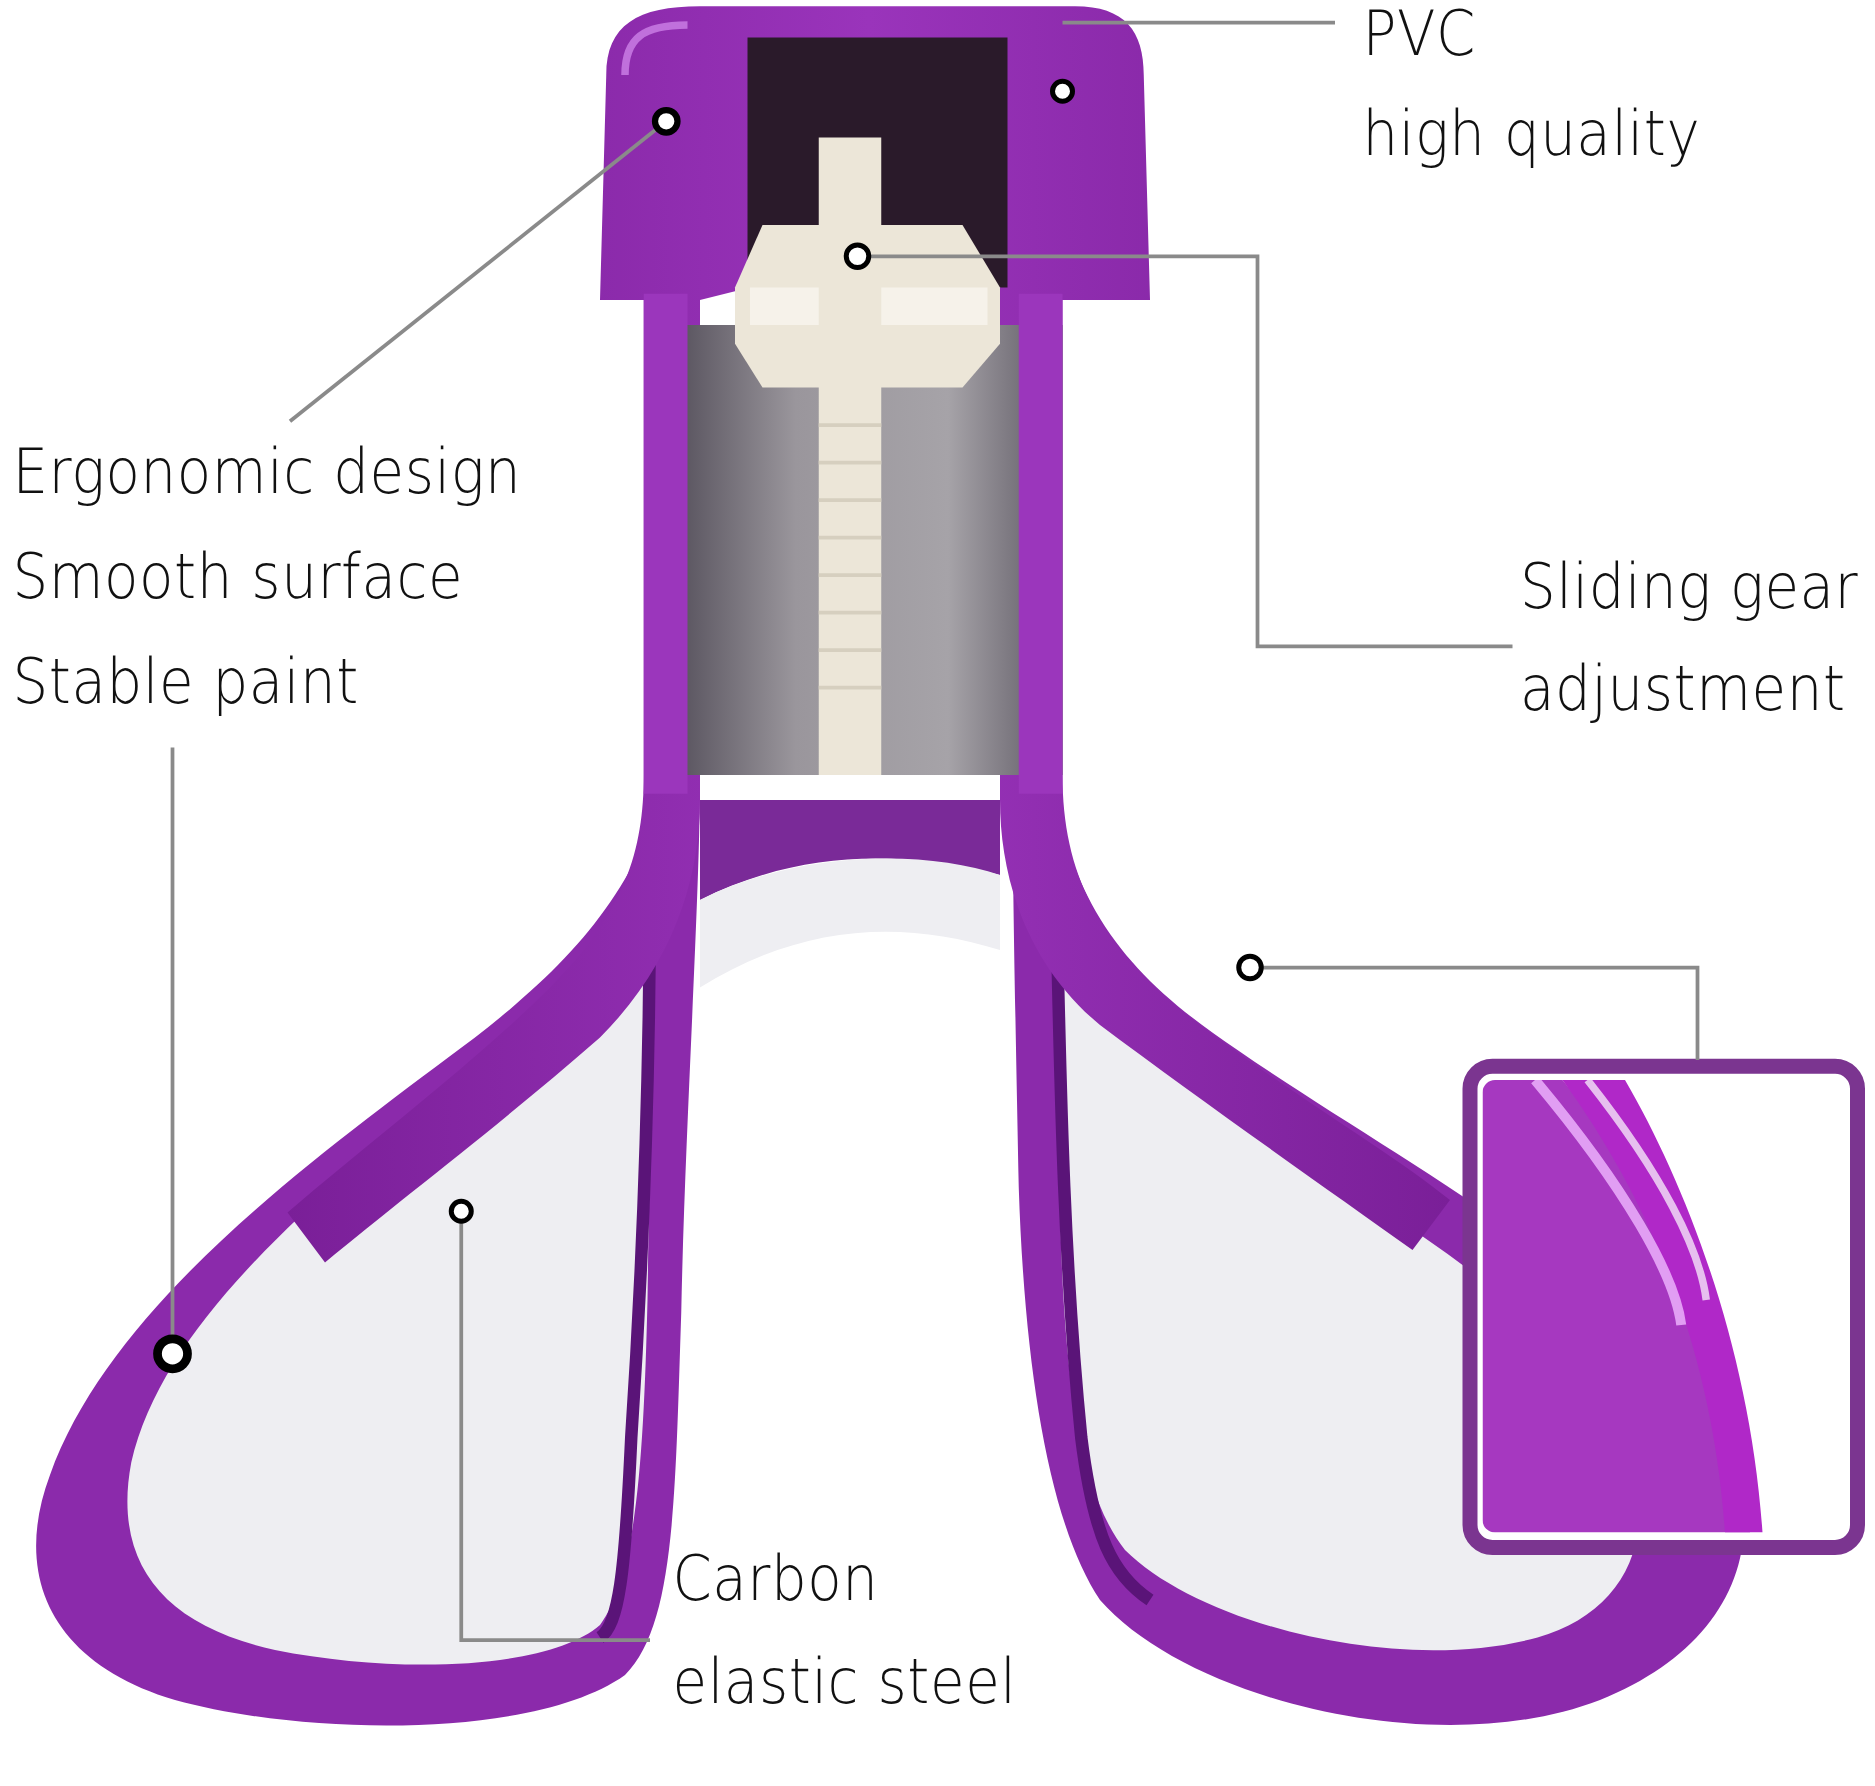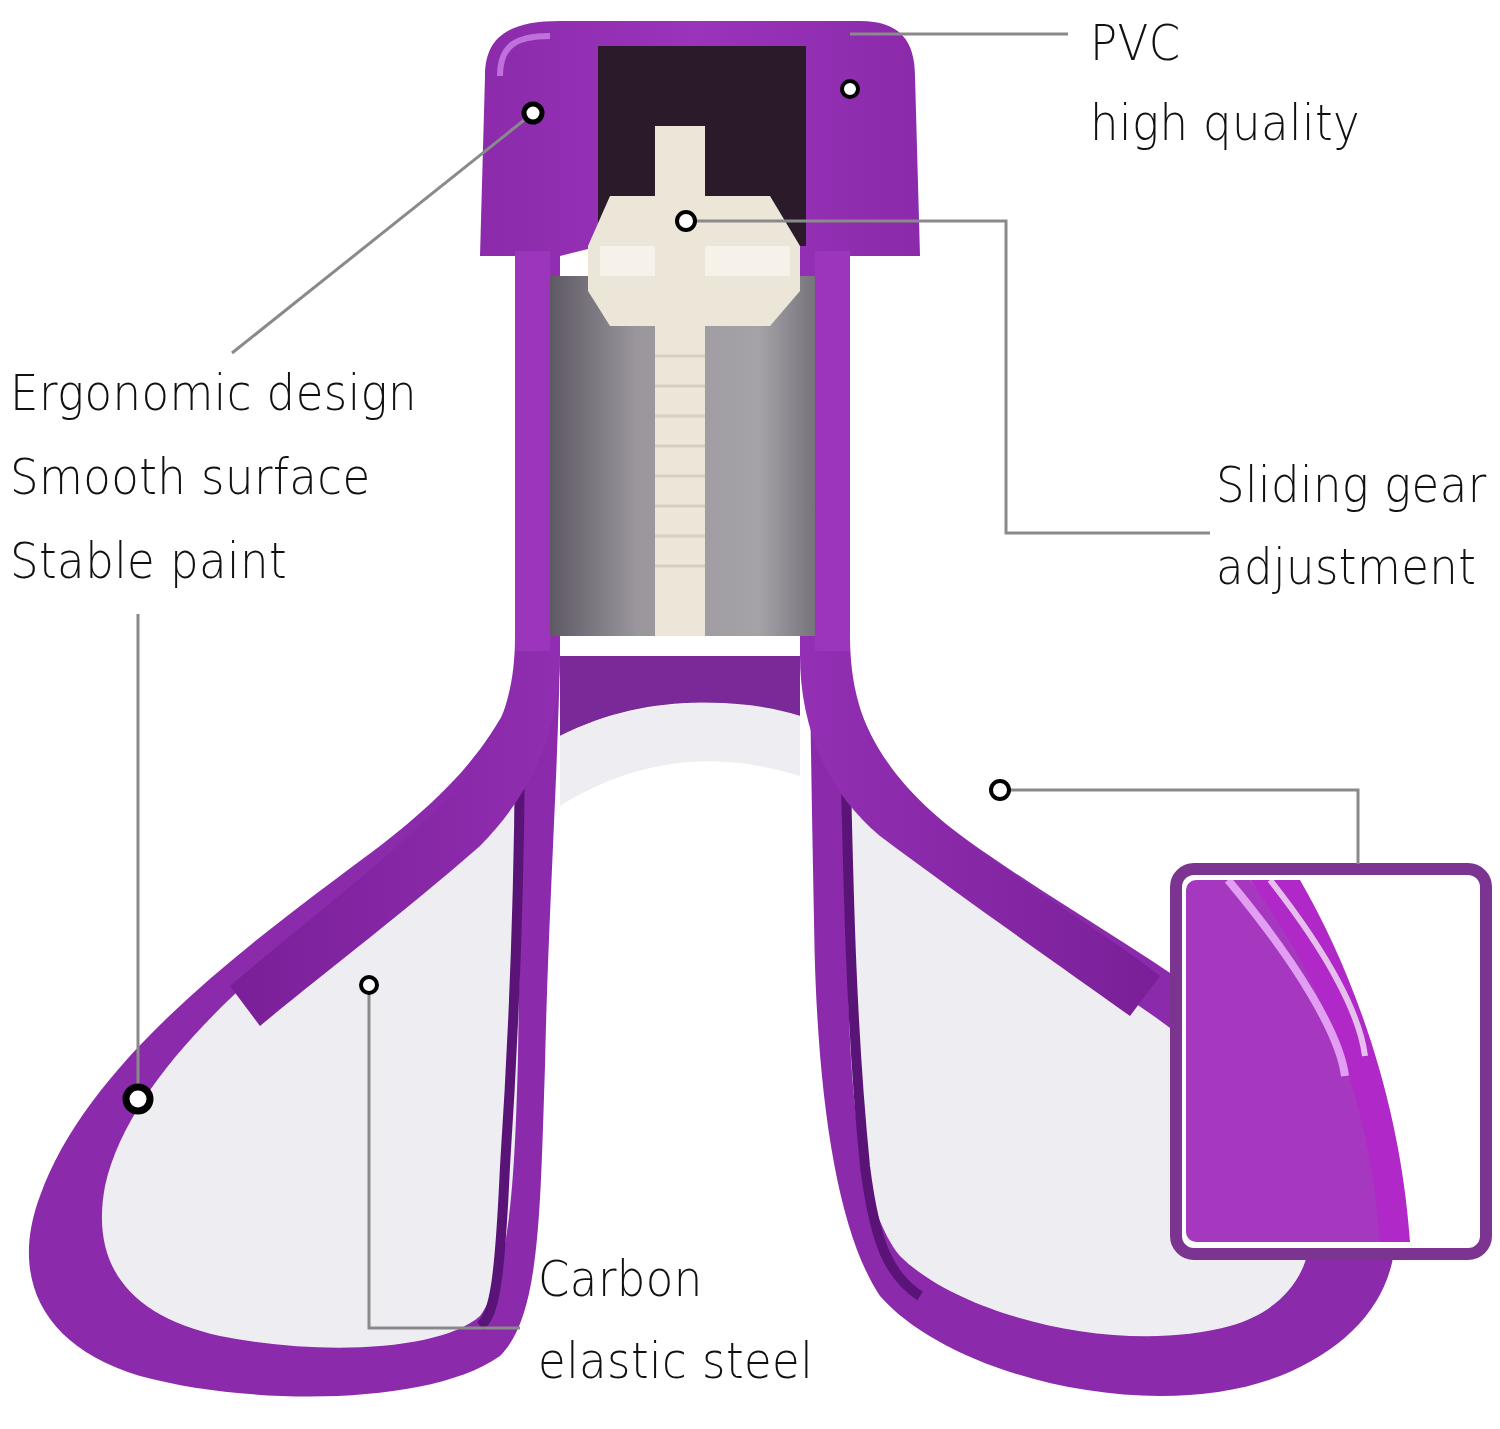--- a/index.html
+++ b/index.html
@@ -1,18 +1,18 @@
 <!DOCTYPE html>
 <html><head>
   <meta charset="utf-8">
   <style>
     html, body { margin: 0; padding: 0; background: #ffffff; }
     body { width: 1500px; height: 1429px; position: relative; overflow: hidden;
            font-family: "DejaVu Sans", sans-serif; }
-    .stage { position: absolute; left: 0; top: 16px; width: 1500px; height: 1081px; }
+    .stage { position: absolute; left: 0; top: 0; width: 1500px; height: 1081px; }
     svg.art { position: absolute; left: 0; top: 0; }
     .label { position: absolute; color: #111; font-family: "DejaVu Sans", sans-serif;
              font-weight: 300; letter-spacing: 0.5px; line-height: 1; white-space: nowrap;
              transform: scaleX(0.9); transform-origin: left top; }
     .label span { display: block; }
     .l-pvc { left: 1090px; top: 2px; font-size: 50px; }
     .l-pvc span + span { margin-top: 30px; }
     .l-ergo { left: 10px; top: 352px; font-size: 50px; }
     .l-ergo span + span { margin-top: 34px; }
     .l-slide { left: 1216px; top: 444px; font-size: 50px; }

